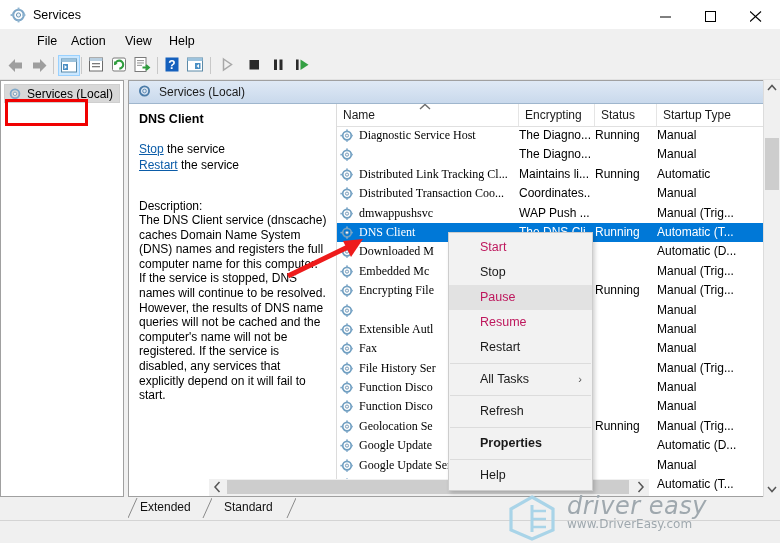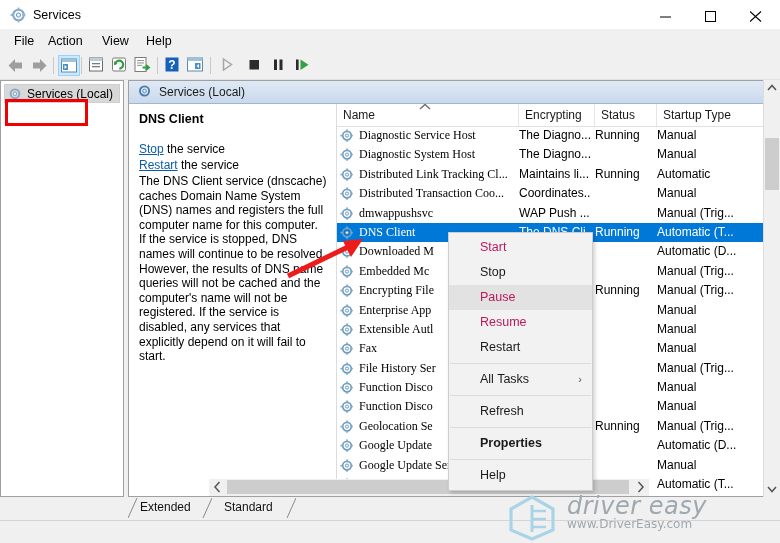--- a/index.html
+++ b/index.html
@@ -14,21 +14,21 @@
   
   .titlebar{position:absolute;left:0;top:0;width:780px;height:32px;background:#ffffff;}
   .title-icon{position:absolute;left:10px;top:7px;width:17px;height:17px;}
   .title-text{position:absolute;left:33px;top:8px;font-size:12.5px;color:#000;}
   .wbtn{position:absolute;top:0;width:45px;height:31px;cursor:default;}
   .wbtn svg{position:absolute;left:15px;top:11px;}
   .wb-min{right:90px;} .wb-max{right:45px;} .wb-close{right:0px;}
 
   
   .menubar{position:absolute;left:0;top:29px;width:780px;height:23px;background:#f0f0f0;}
-  .menubar .mi{position:absolute;top:4px;font-size:12.5px;color:#000;padding:1px 6px;cursor:default;}
+  .menubar .mi{position:absolute;top:4px;font-size:12.5px;color:#000;padding:1px 6px;cursor:default;margin-left:23px;}
 
   
   .toolbar{position:absolute;left:0;top:52px;width:780px;height:27px;background:#f0f0f0;
            border-bottom:1px solid #e2e2e2;}
   .tb{position:absolute;top:3px;width:22px;height:21px;cursor:default;}
   .tb.pressed{background:#cce8ff;border:1px solid #99d1ff;box-sizing:border-box;}
   .tbsep{position:absolute;top:5px;width:1px;height:17px;background:#c8c8c8;}
 
   
   .leftpane{position:absolute;left:0;top:80px;width:124px;height:417px;
@@ -278,20 +278,21 @@
     <div class="detail">
       <div class="dtitle">DNS Client</div>
 
       <div class="lnkline">
         <span class="lnk">Stop</span><span> the service</span>
       </div>
       <div class="lnkline">
         <span class="lnk">Restart</span><span> the service</span>
       </div>
 
+      <div class="desc-label">Description:</div>
       <div class="desc-body">The DNS Client service (dnscache) caches Domain Name System (DNS) names and registers the full computer name for this computer. If the service is stopped, DNS names will continue to be resolved. However, the results of DNS name queries will not be cached and the computer's name will not be registered. If the service is disabled, any services that explicitly depend on it will fail to start.</div>
     </div>
 
     <div class="vsplit"></div>
 
     <div class="listwrap">
 
       <div class="lv-head">
         <div class="col" style="left:0;width:182px">
           <span>Name</span>
@@ -327,21 +328,20 @@
             <span class="gicon"><svg width="14" height="14" viewBox="0 0 14 14">
                 <circle cx="7" cy="6.6" r="4.3" fill="none" stroke="#6f9ec0" stroke-width="1.7"></circle>
                 <circle cx="7" cy="6.6" r="1.6" fill="#f2f6fa" stroke="#5d87a8" stroke-width=".8"></circle>
                 <g fill="#7fa8c9">
                   <rect x="6.2" y="0.4" width="1.6" height="2.2"></rect>
                   <rect x="6.2" y="10.6" width="1.6" height="2.2"></rect>
                   <rect x="0.4" y="5.8" width="2.2" height="1.6"></rect>
                   <rect x="10.6" y="5.8" width="2.2" height="1.6"></rect>
                 </g>
               </svg></span>
-            <span class="c-name">Diagnostic System Host</span>
             <span class="c-desc">The Diagno...</span>
             <span class="c-status"></span>
             <span class="c-start">Manual</span>
           </div>
           <div class="row">
             <span class="gicon"><svg width="14" height="14" viewBox="0 0 14 14">
                 <circle cx="7" cy="6.6" r="4.3" fill="none" stroke="#6f9ec0" stroke-width="1.7"></circle>
                 <circle cx="7" cy="6.6" r="1.6" fill="#f2f6fa" stroke="#5d87a8" stroke-width=".8"></circle>
                 <g fill="#7fa8c9">
                   <rect x="6.2" y="0.4" width="1.6" height="2.2"></rect>
@@ -455,21 +455,20 @@
             <span class="gicon"><svg width="14" height="14" viewBox="0 0 14 14">
                 <circle cx="7" cy="6.6" r="4.3" fill="none" stroke="#6f9ec0" stroke-width="1.7"></circle>
                 <circle cx="7" cy="6.6" r="1.6" fill="#f2f6fa" stroke="#5d87a8" stroke-width=".8"></circle>
                 <g fill="#7fa8c9">
                   <rect x="6.2" y="0.4" width="1.6" height="2.2"></rect>
                   <rect x="6.2" y="10.6" width="1.6" height="2.2"></rect>
                   <rect x="0.4" y="5.8" width="2.2" height="1.6"></rect>
                   <rect x="10.6" y="5.8" width="2.2" height="1.6"></rect>
                 </g>
               </svg></span>
-            <span class="c-name">Enterprise App</span>
             <span class="c-desc">...</span>
             <span class="c-status"></span>
             <span class="c-start">Manual</span>
           </div>
           <div class="row">
             <span class="gicon"><svg width="14" height="14" viewBox="0 0 14 14">
                 <circle cx="7" cy="6.6" r="4.3" fill="none" stroke="#6f9ec0" stroke-width="1.7"></circle>
                 <circle cx="7" cy="6.6" r="1.6" fill="#f2f6fa" stroke="#5d87a8" stroke-width=".8"></circle>
                 <g fill="#7fa8c9">
                   <rect x="6.2" y="0.4" width="1.6" height="2.2"></rect>

